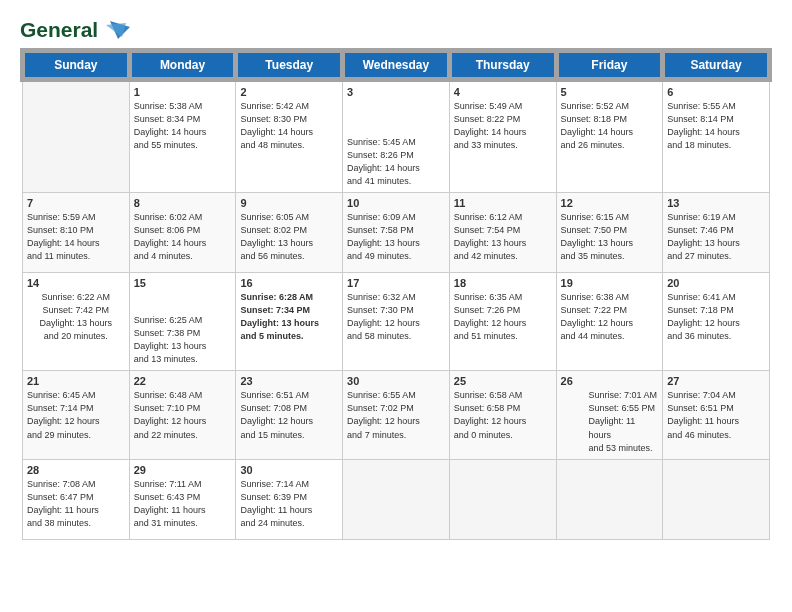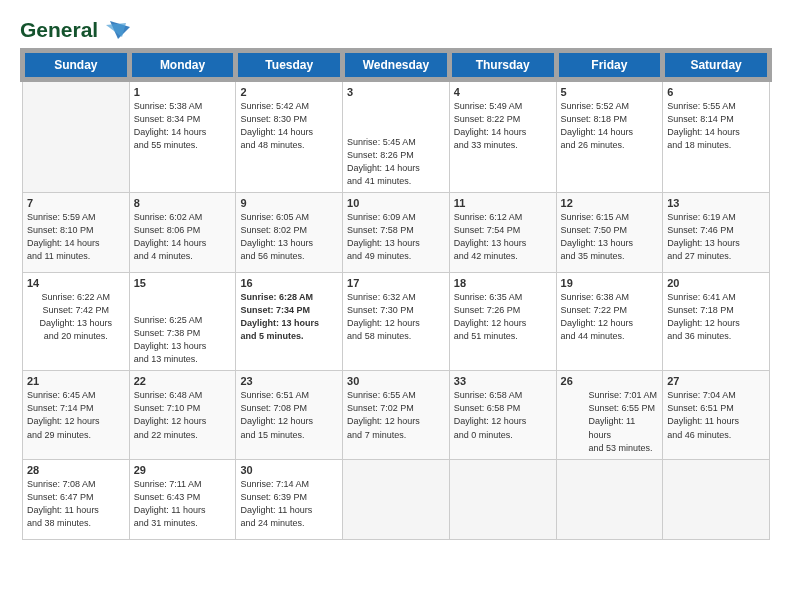--- a/index.html
+++ b/index.html
@@ -289,21 +289,21 @@
 and 15 minutes.</div>
           </td>
           <td>
             <span class="day-number">30</span>
             <div class="cell-text" style="white-space: pre-line;">Sunrise: 6:55 AM
 Sunset: 7:02 PM
 Daylight: 12 hours
 and 7 minutes.</div>
           </td>
           <td>
-            <span class="day-number">33</span>
+            <span class="day-number">25</span>
             <div class="cell-text" style="white-space: pre-line;">Sunrise: 6:58 AM
 Sunset: 6:58 PM
 Daylight: 12 hours
 and 0 minutes.</div>
           </td>
           <td>
             <span class="day-number">26</span>
             <div class="cell-text" style="white-space: pre-line; margin-left: 28px;">Sunrise: 7:01 AM
 Sunset: 6:55 PM
 Daylight: 11 hours

